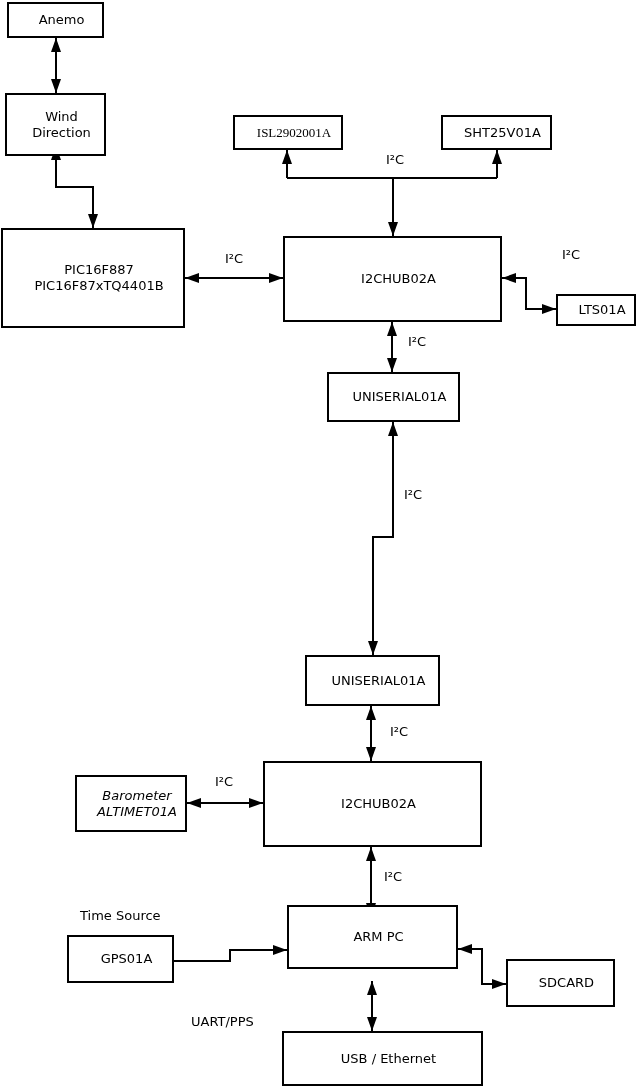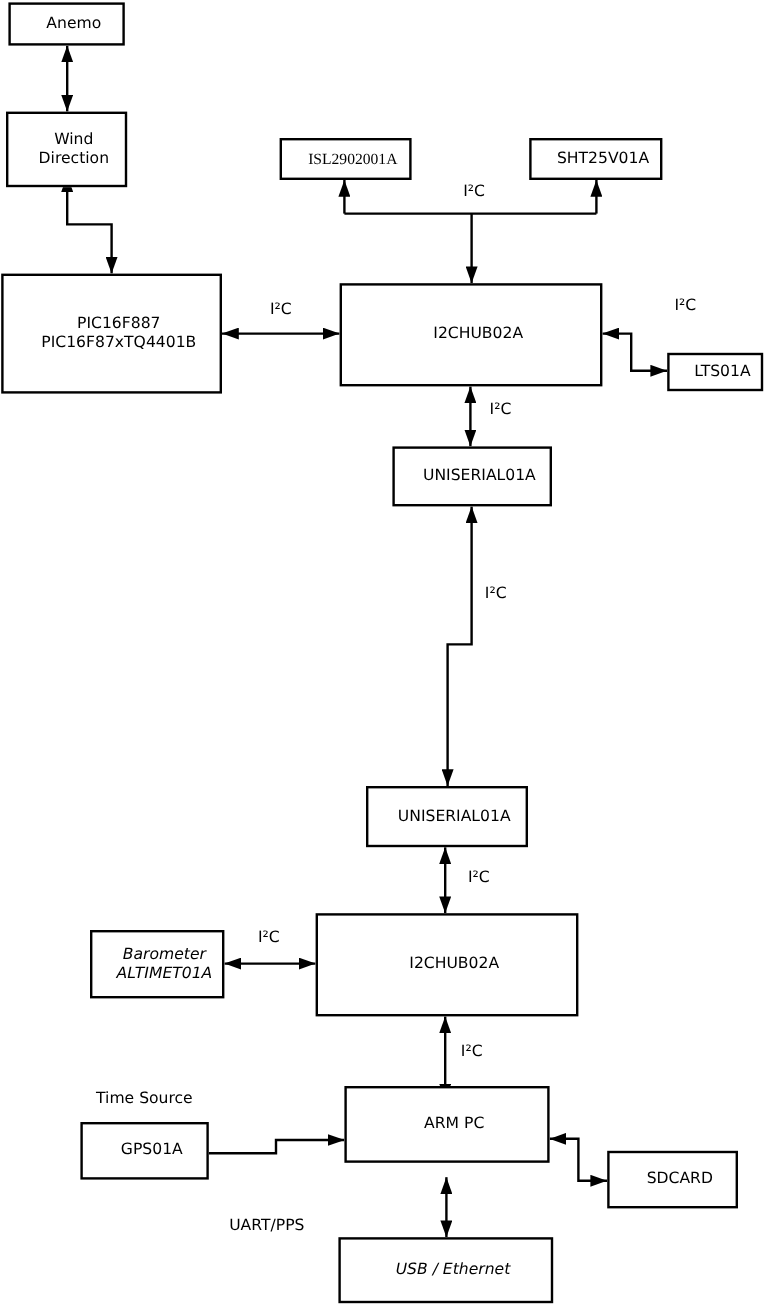--- a/index.html
+++ b/index.html
@@ -38,21 +38,21 @@
   #n-sht    {left:441px; top:115px; width:111px; height:35px;}
   #n-hub1   {left:283px; top:236px; width:219px; height:86px;}
   #n-lts    {left:556px; top:294px; width:80px;  height:32px;}
   #n-uni1   {left:327px; top:372px; width:133px; height:50px;}
   #n-uni2   {left:305px; top:655px; width:135px; height:51px;}
   #n-hub2   {left:263px; top:761px; width:219px; height:86px;}
   #n-baro   {left:75px;  top:775px; width:112px; height:57px;font-style:italic;}
   #n-gps    {left:67px;  top:935px; width:107px; height:48px;text-align:center;}
   #n-armpc  {left:287px; top:877px; width:171px; height:64px;margin-top:28px;}
   #n-sdcard {left:506px; top:959px; width:109px; height:48px;}
-  #n-usb    {left:282px; top:1031px;width:179px; height:55px;font-style:italic;}
+  #n-usb    {left:282px; top:1031px;width:201px; height:55px;}
   
   #l-i2c-top        {left:386px; top:153px;}
   #l-i2c-hub1-left  {left:225px; top:252px;}
   #l-i2c-hub1-right {left:562px; top:248px;}
   #l-i2c-hub1-uni   {left:408px; top:335px;}
   #l-i2c-long       {left:404px; top:488px;}
   #l-i2c-uni2-hub2  {left:390px; top:725px;}
   #l-i2c-baro       {left:215px; top:775px;}
   #l-i2c-hub2-arm   {left:384px; top:870px;}
   #l-time-source    {left:80px;  top:909px;}

